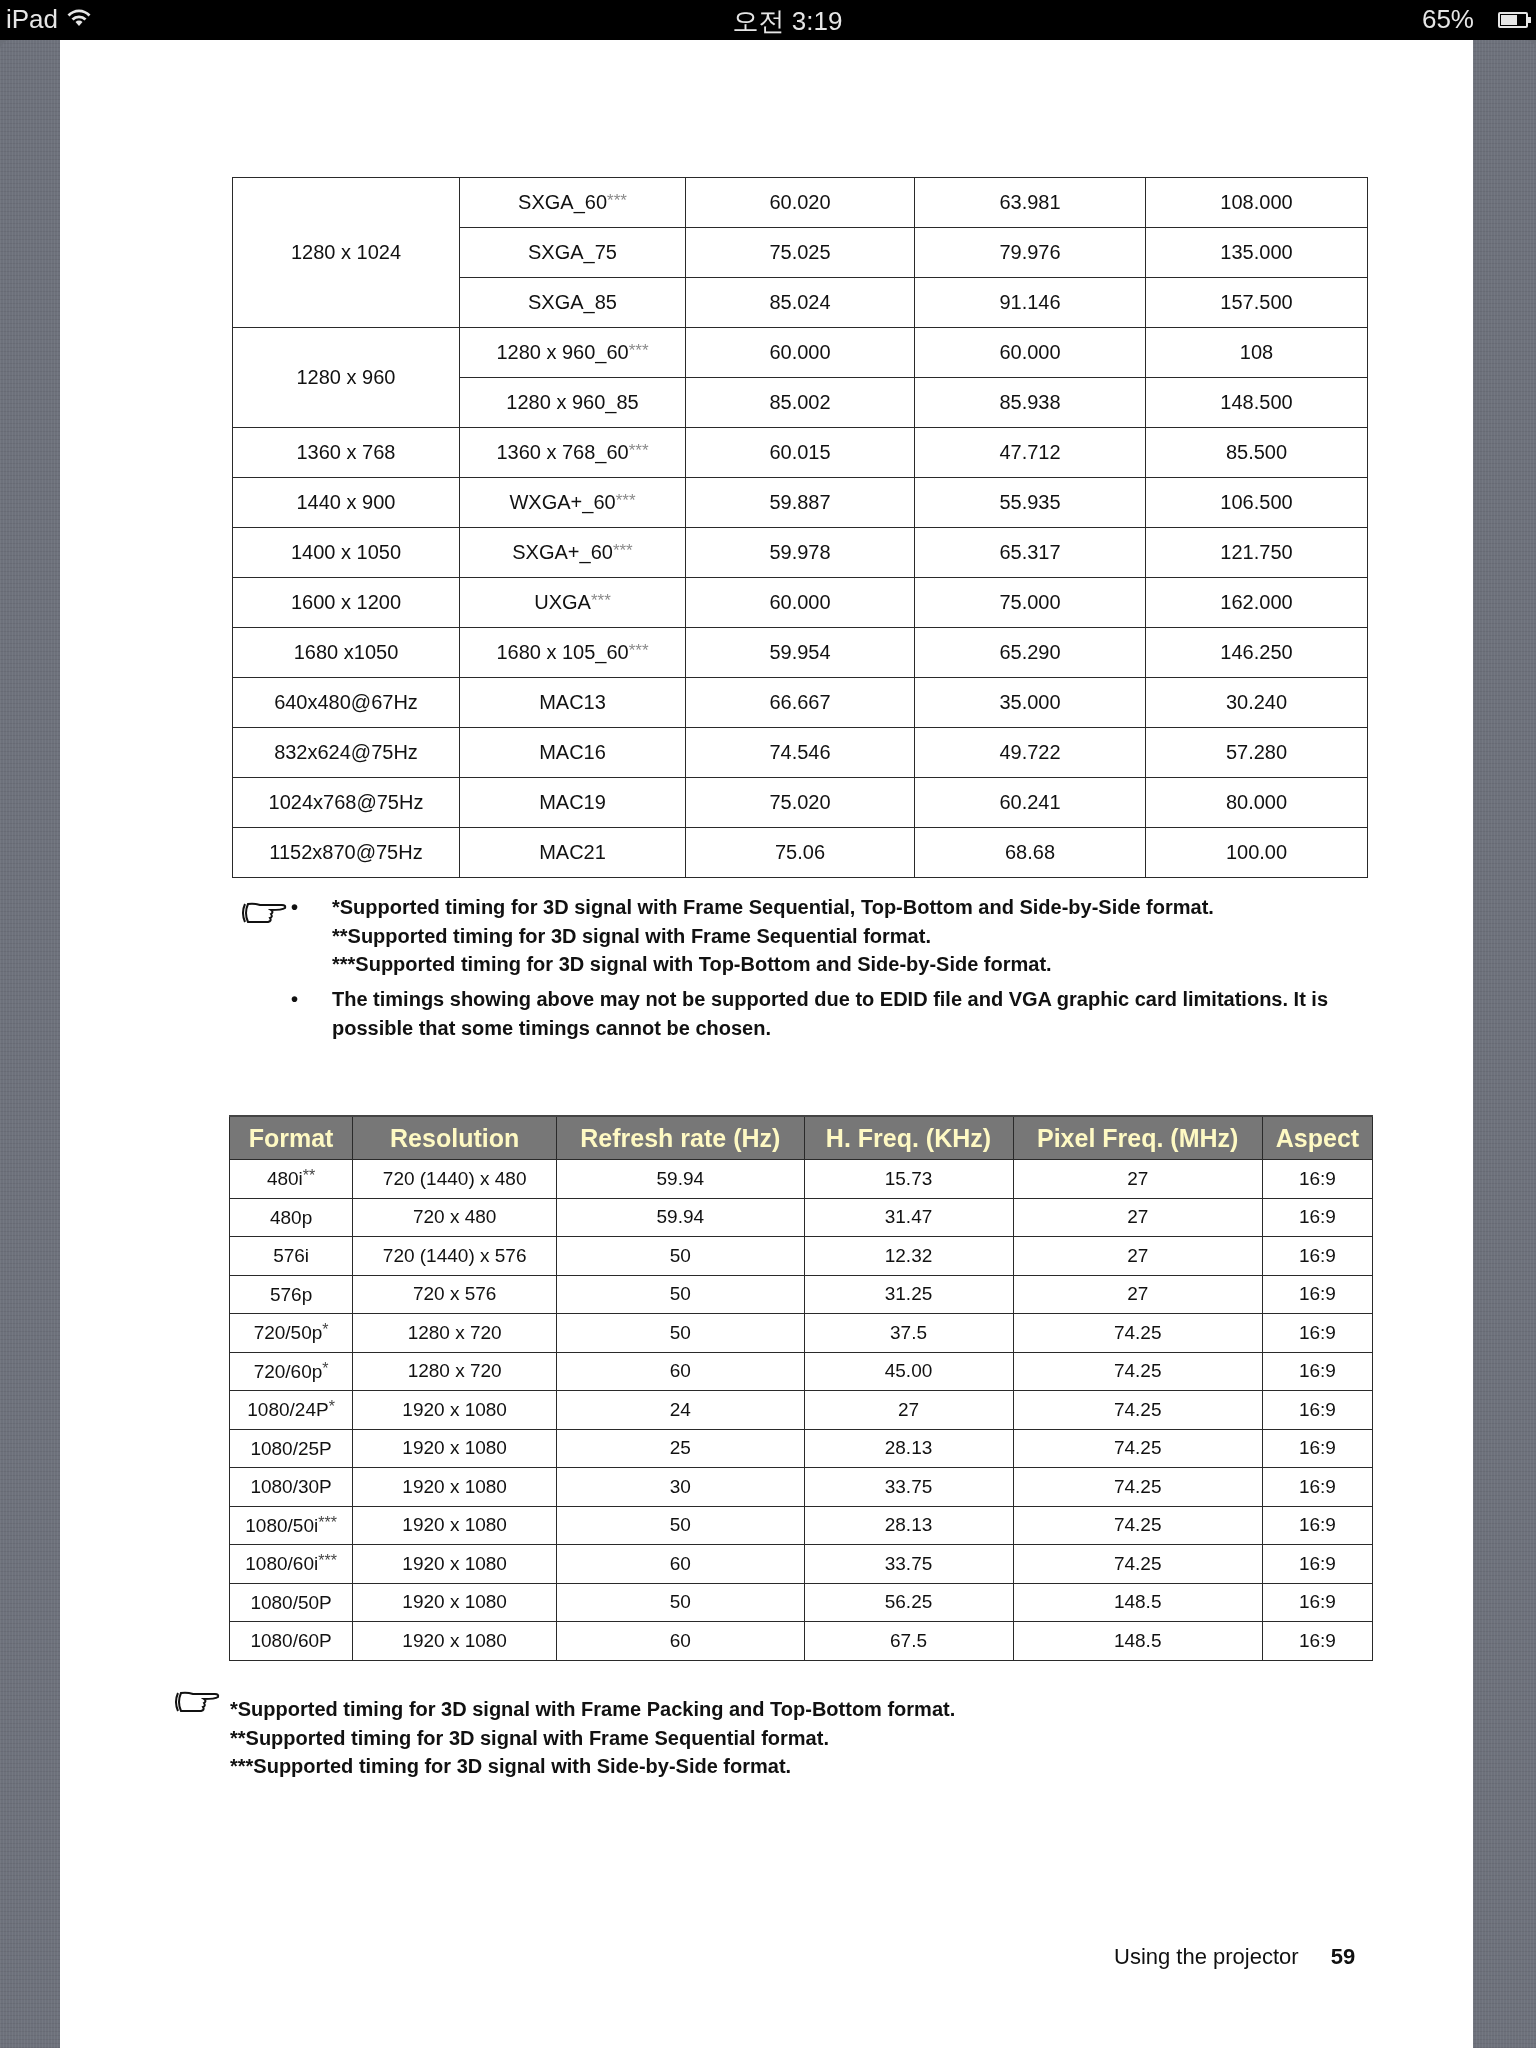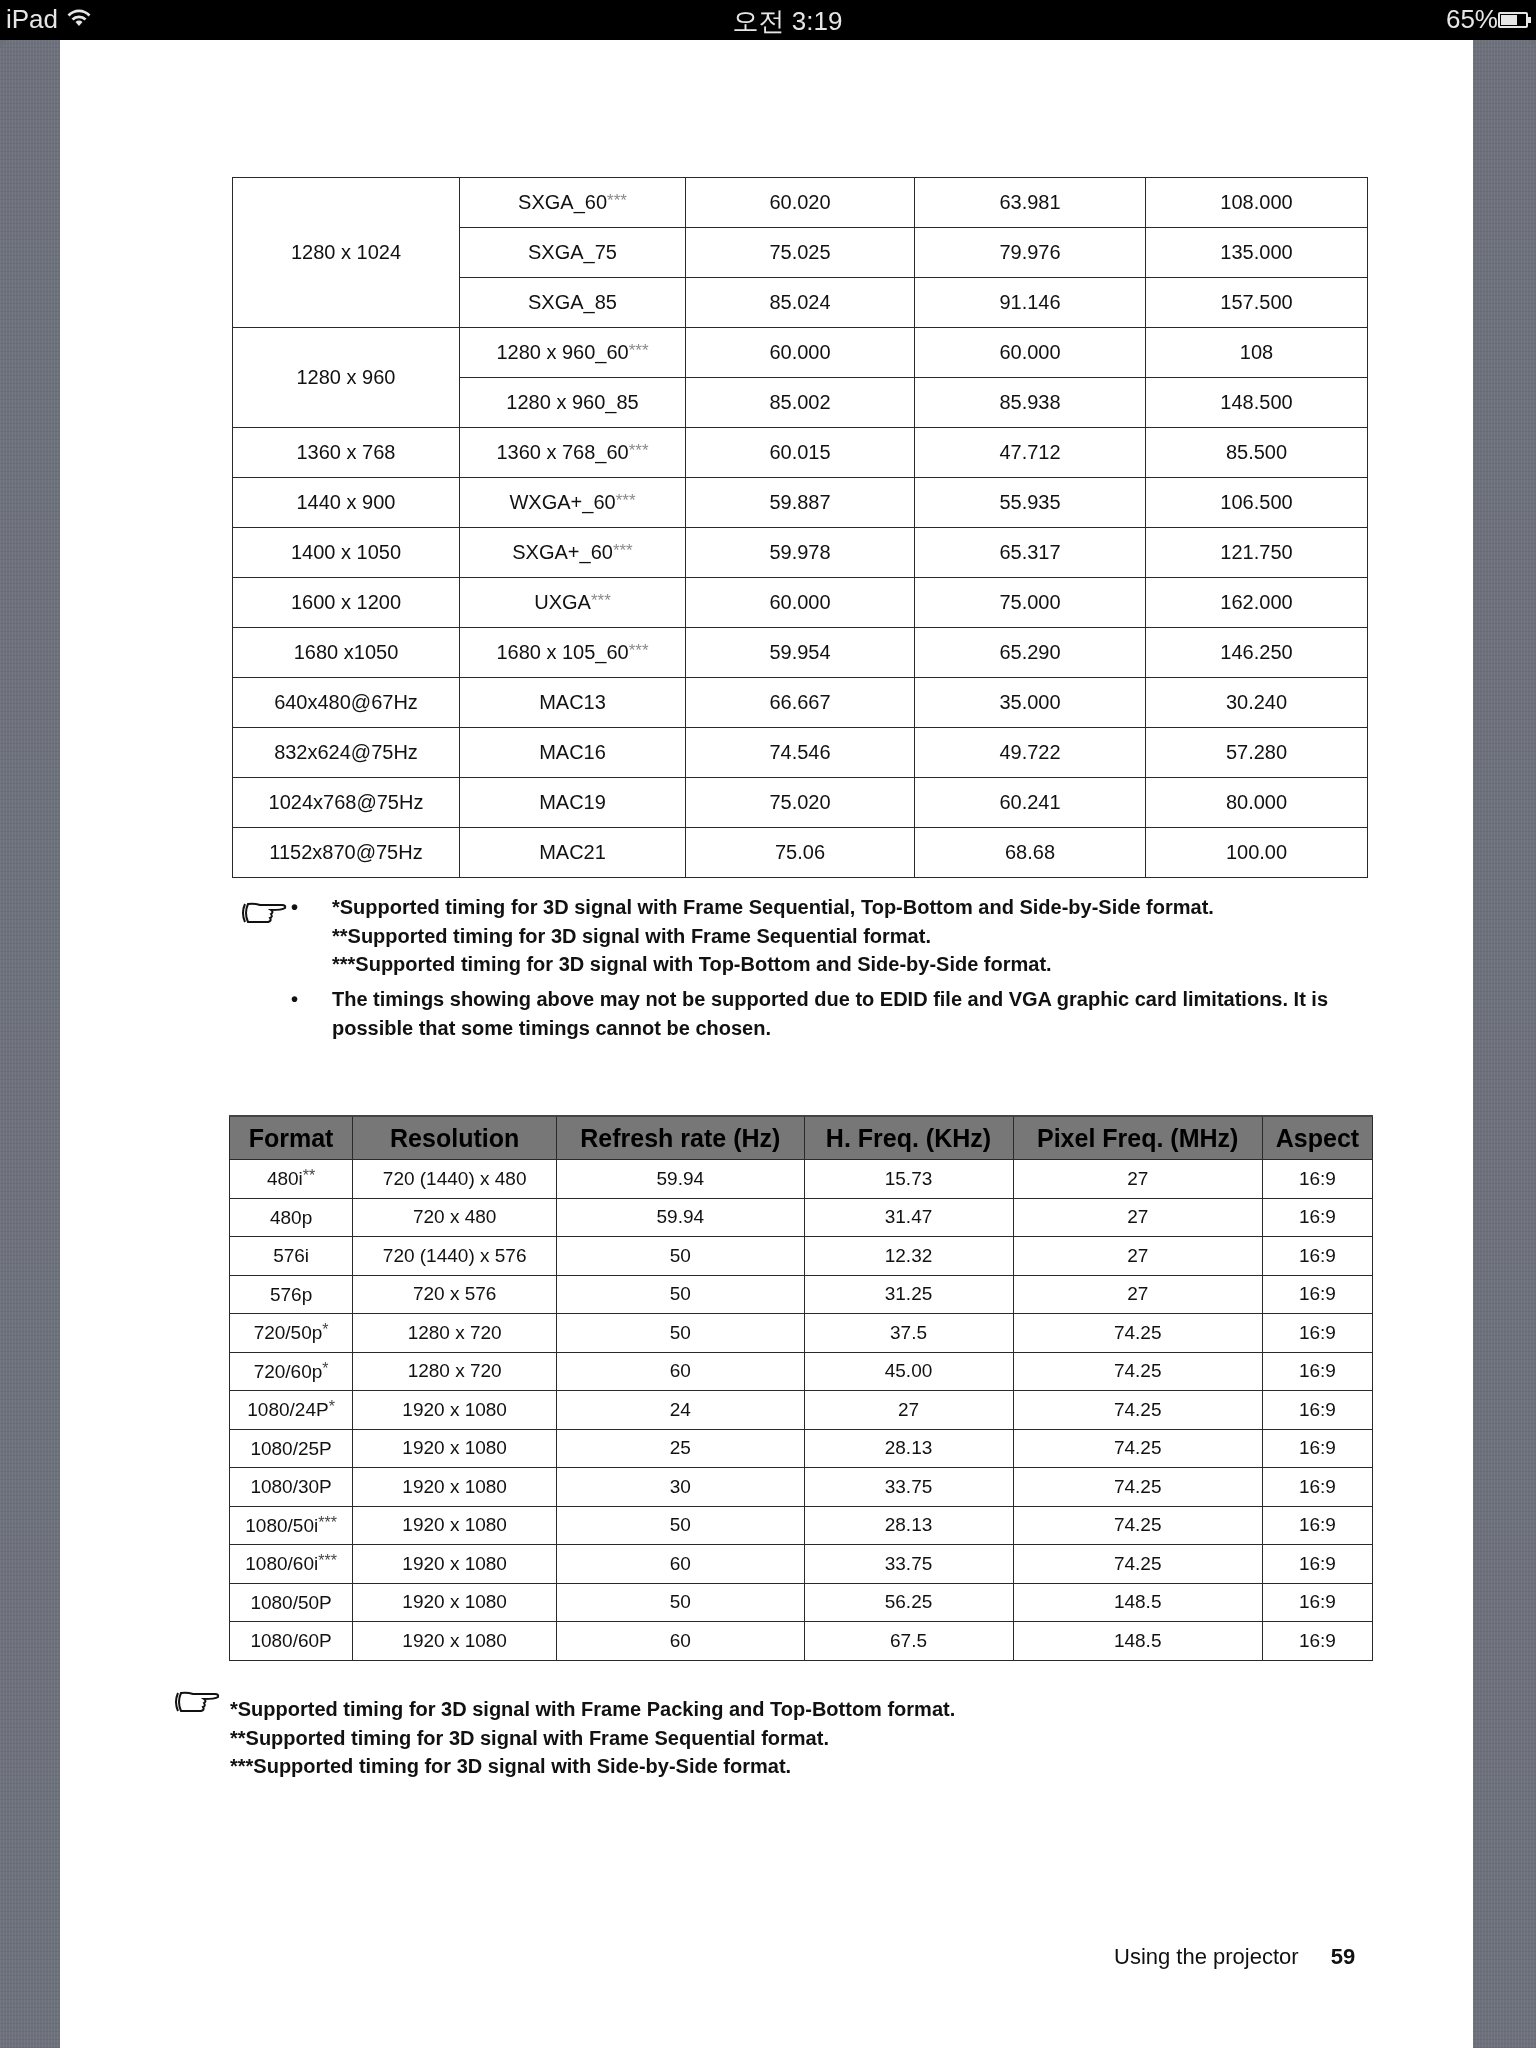--- a/index.html
+++ b/index.html
@@ -8,21 +8,21 @@
     background: #6b6f78;
     font-family: "DejaVu Sans", sans-serif;
   }
   .statusbar {
     position: absolute; left: 0; top: 0; width: 1536px; height: 40px;
     background: #000; color: #e6e6e6;
     font-family: "Liberation Sans", sans-serif; font-size: 26px;
   }
   .statusbar .left { position: absolute; left: 6px; top: 4px; display: flex; align-items: center; gap: 8px; }
   .statusbar .center { position: absolute; left: 0; right: 0; top: 4px; text-align: center; padding-left: 39px; }
-  .statusbar .right { position: absolute; right: 8px; top: 4px; display: flex; align-items: center; gap: 0; }
+  .statusbar .right { position: absolute; right: 8px; top: 4px; display: flex; align-items: center; gap: 24px; }
   .battery { width: 30px; height: 16px; border: 2px solid #e6e6e6; border-radius: 2px; position: relative; box-sizing: border-box; }
   .battery::after { content: ""; position: absolute; right: -5px; top: 3px; width: 3px; height: 6px; background: #e6e6e6; }
   .battery .fill { position: absolute; left: 1px; top: 1px; bottom: 1px; width: 62%; background: #e6e6e6; }
 
   .linen-left, .linen-right {
     position: absolute; top: 40px; bottom: 0;
     background:
       repeating-linear-gradient(90deg, rgba(255,255,255,0.05) 0 1px, transparent 1px 3px),
       repeating-linear-gradient(0deg, rgba(0,0,0,0.06) 0 1px, transparent 1px 4px),
       #6d717b;
@@ -59,21 +59,21 @@
   .note-block { position: absolute; }
   .bullet { position: absolute; font-size: 20px; }
 
   
   .t2 {
     position: absolute; left: 169px; top: 1075px; width: 1144px;
     border-collapse: collapse;
     font-family: "Liberation Sans", sans-serif; font-size: 19px;
   }
   .t2 th {
-    background: #777777; color: #000000; font-weight: bold; font-size: 25px;
+    background: #777777; color: #fef9c3; font-weight: bold; font-size: 25px;
     height: 42px; padding: 0 4px; border: 1.5px solid #2a2a2a; border-top: 2px solid #444;
     white-space: nowrap;
   }
   .t2 td {
     border: 1.5px solid #2a2a2a; height: 37.5px; padding: 0; text-align: center; vertical-align: middle;
   }
   .t2 .ast2 { color: #444; font-size: 16px; vertical-align: 4px; }
 
   .notes2 {
     position: absolute; left: 115px; top: 1642px; width: 1000px;

